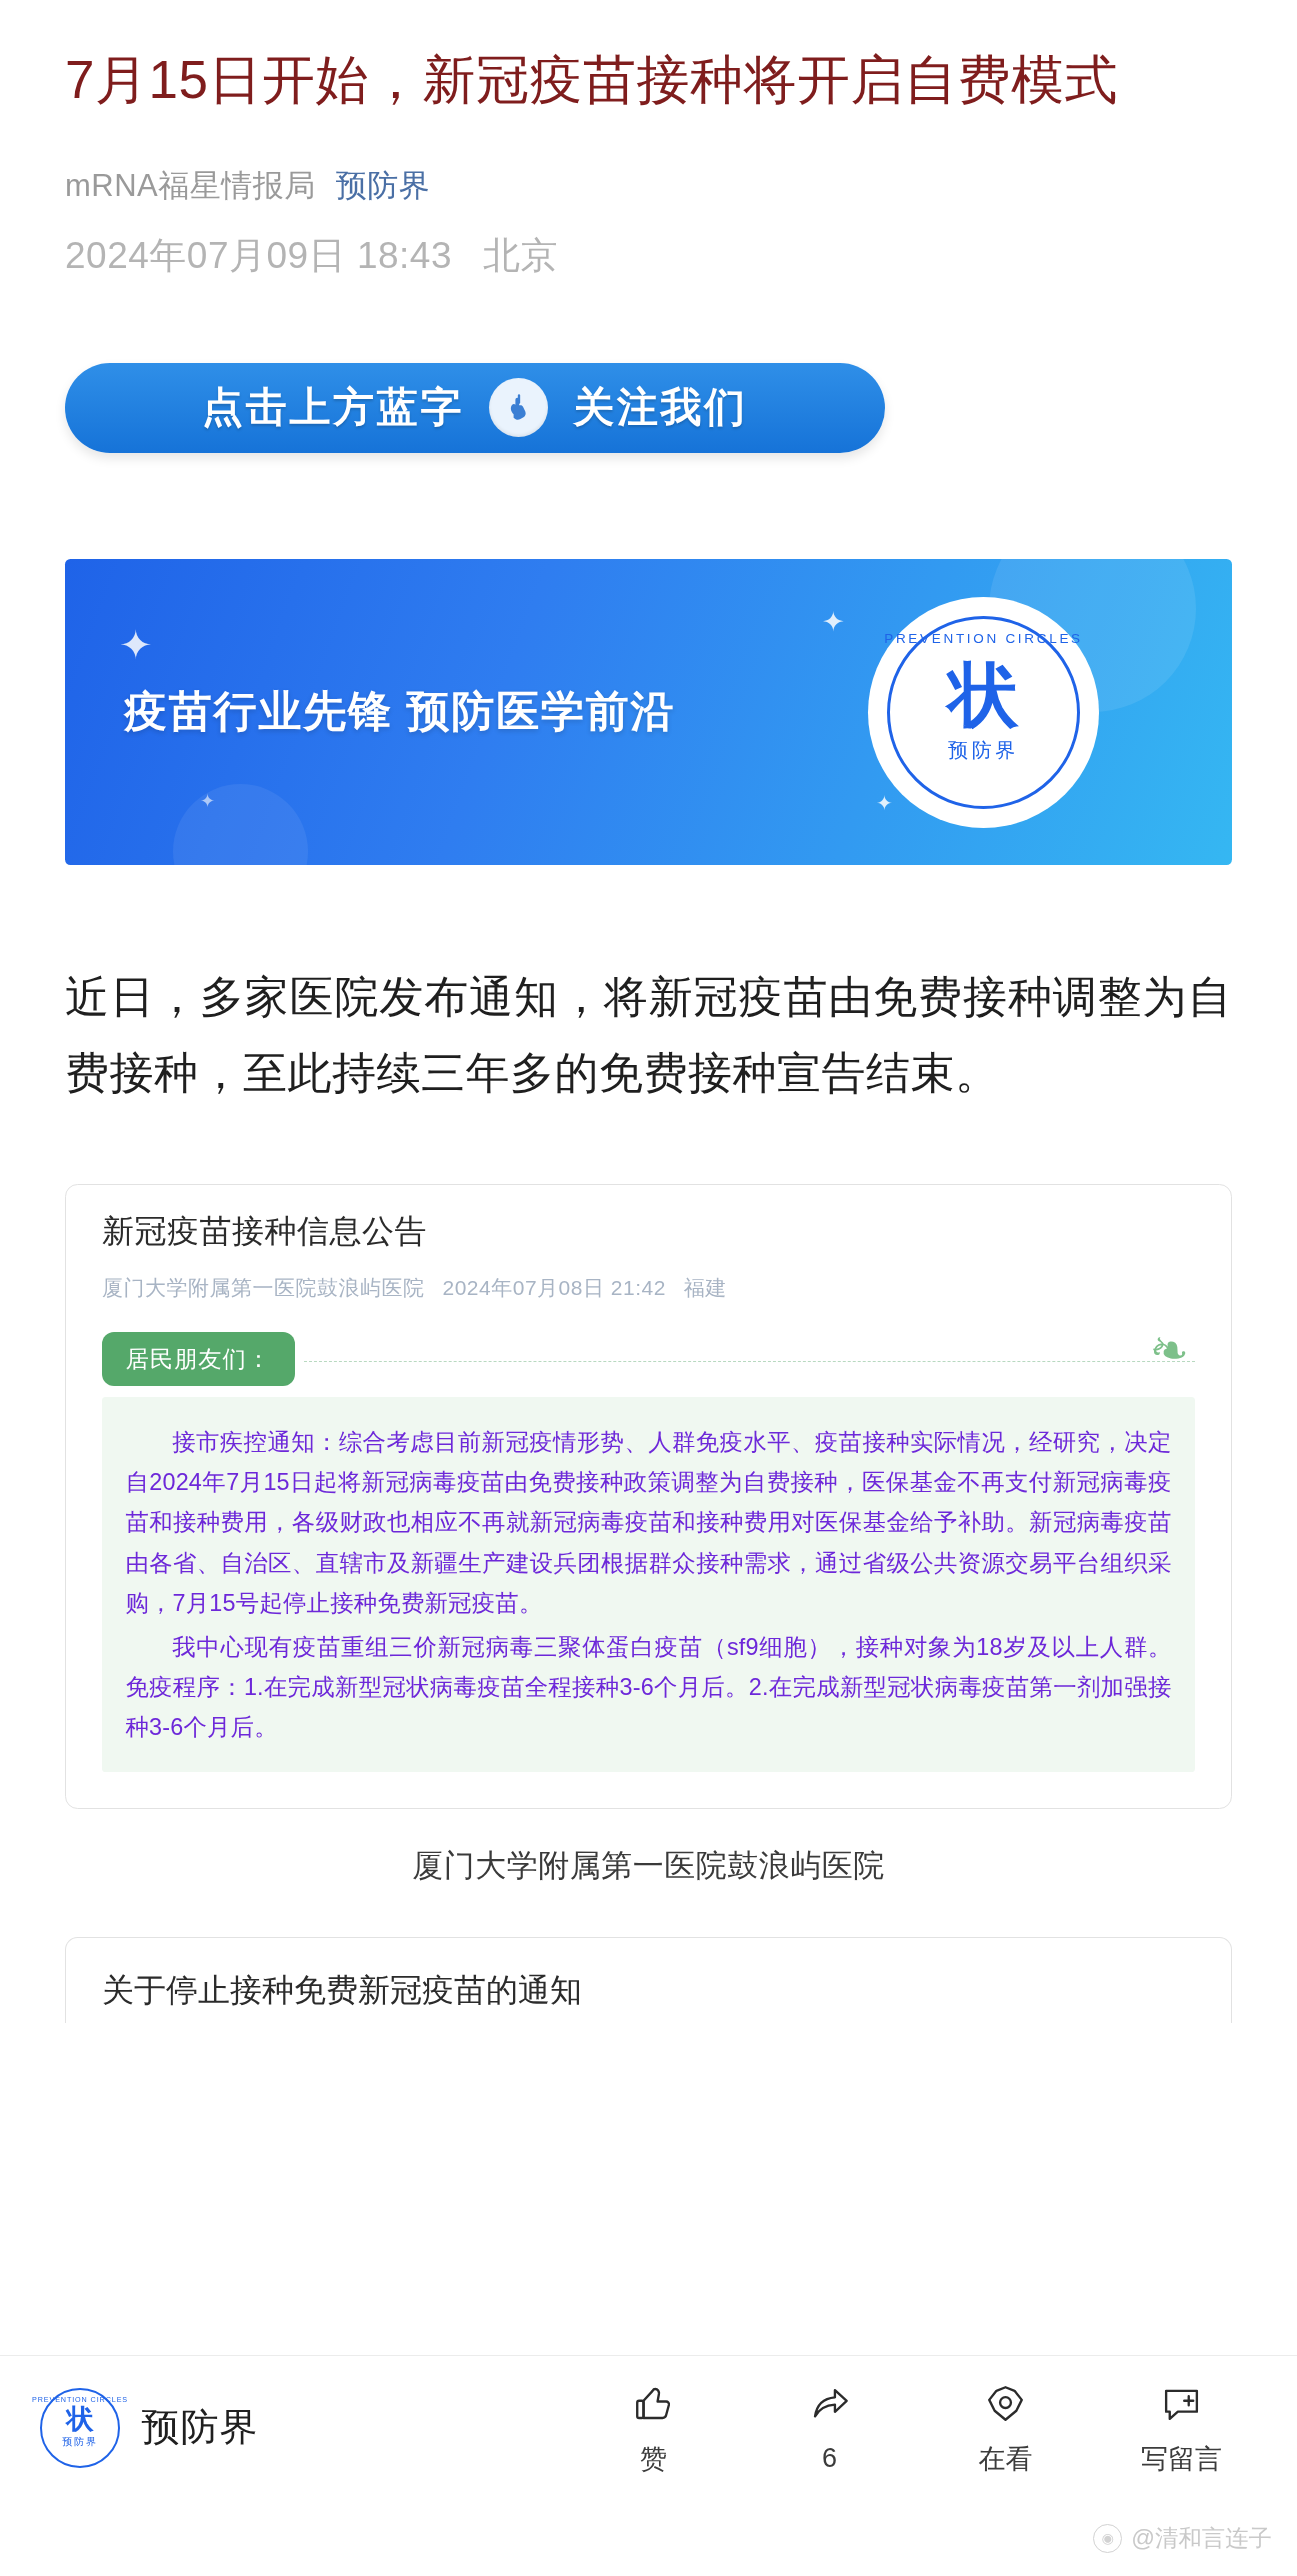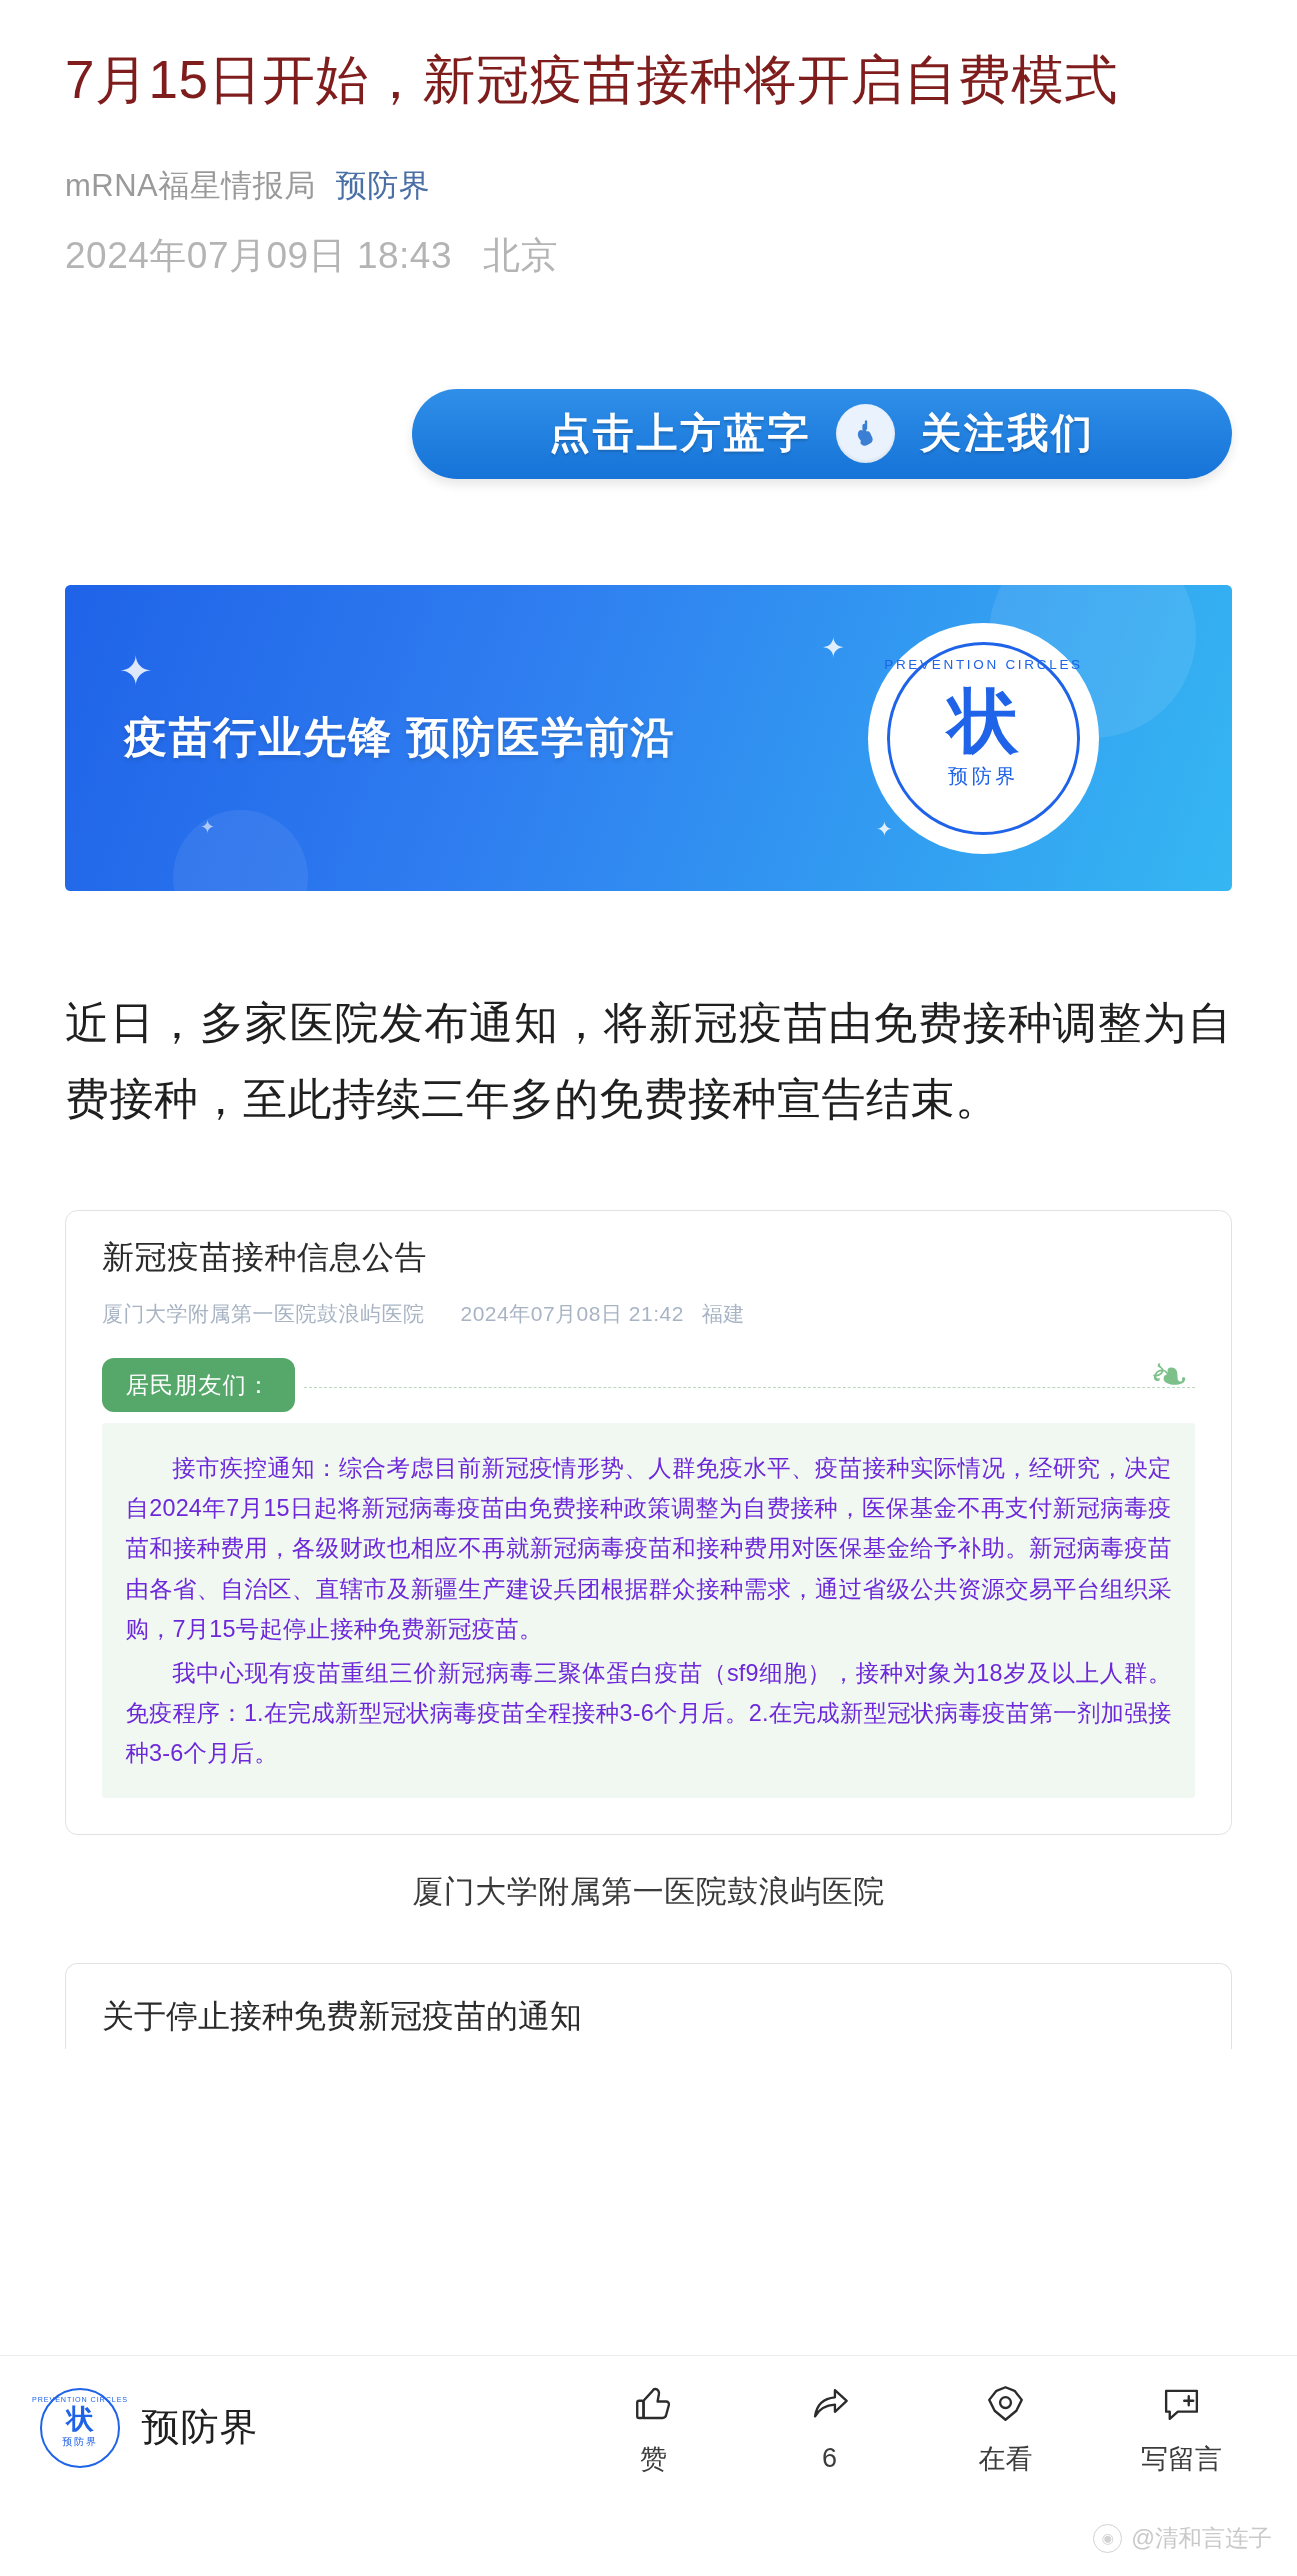--- a/index.html
+++ b/index.html
@@ -48,23 +48,23 @@
     font-size: 37px;
     color: #b4b4b4;
     letter-spacing: 0.5px;
   }
   .meta-line2 .loc {
     margin-left: 31px;
   }
 
   
   .follow-wrap {
-    margin-top: 108px;
-    display: flex;
-    justify-content: flex-end;
+    margin-top: 82px;
+    display: flex;
+    justify-content: flex-start;
   }
   .follow-pill {
     width: 820px;
     height: 90px;
     border-radius: 45px;
     background: linear-gradient(180deg,#2f8fe8 0%, #1673d8 100%);
     box-shadow: 0 5.4px 10.8px rgba(0,0,0,0.10);
     display: flex;
     align-items: center;
     justify-content: center;
@@ -189,21 +189,21 @@
     font-size: 32px;
     color: #2b2b2b;
     letter-spacing: 0.5px;
   }
   .notice-meta {
     margin-top: 20px;
     font-size: 21px;
     color: #a8b4c4;
     letter-spacing: 0.5px;
   }
-  .notice-meta .sp { margin-left: 36px; }
+  .notice-meta .sp { margin-left: 18px; }
   .notice-meta .loc2 { margin-left: 18px; color:#a8b4c4; }
 
   .green-head-row {
     margin-top: 32px;
     display: flex;
     align-items: center;
     position: relative;
     height: 50px;
   }
   .green-tab {

